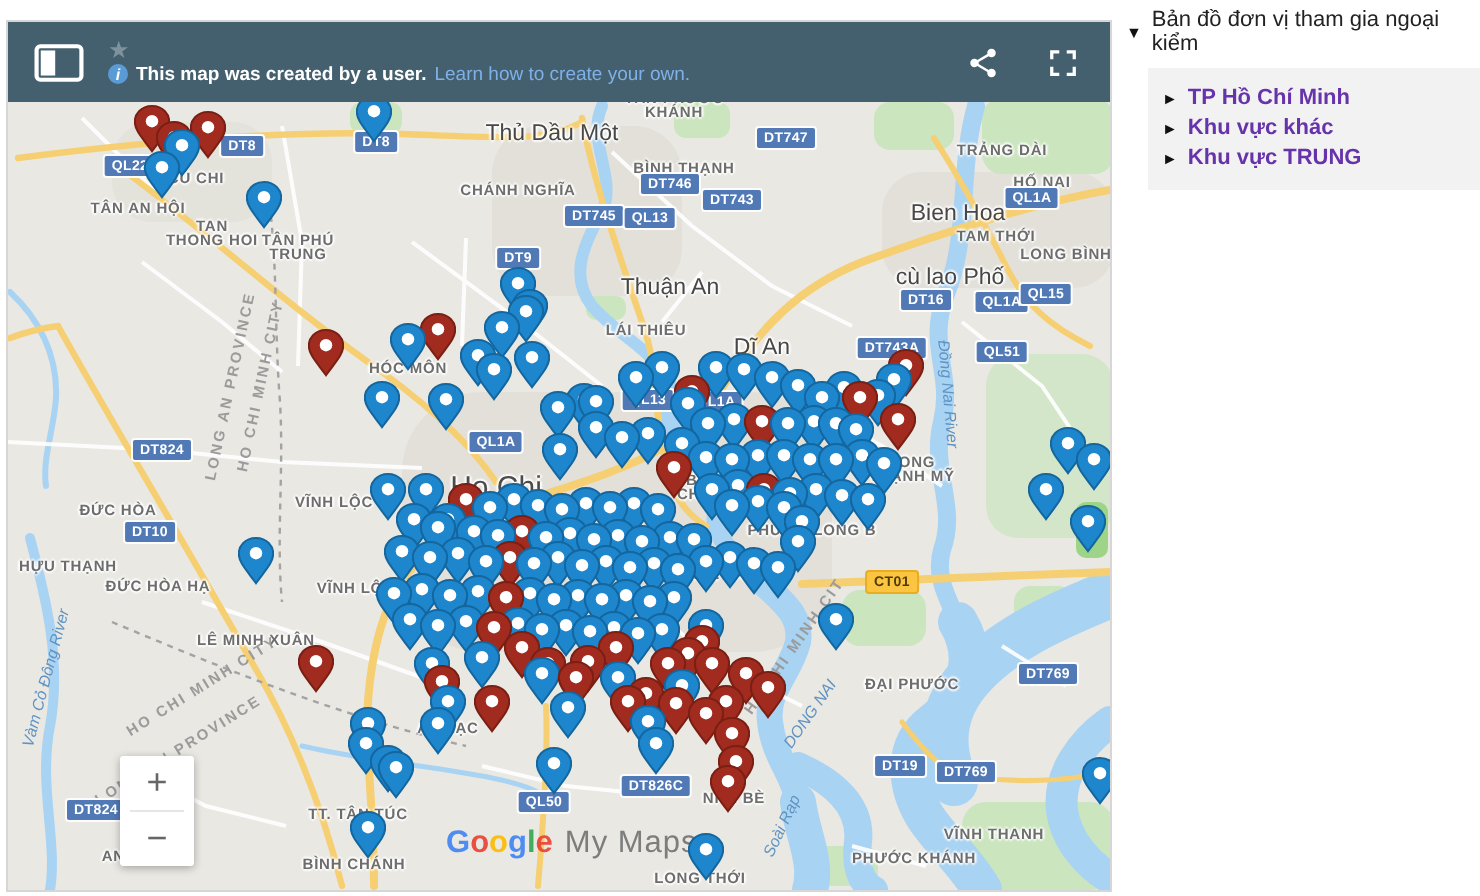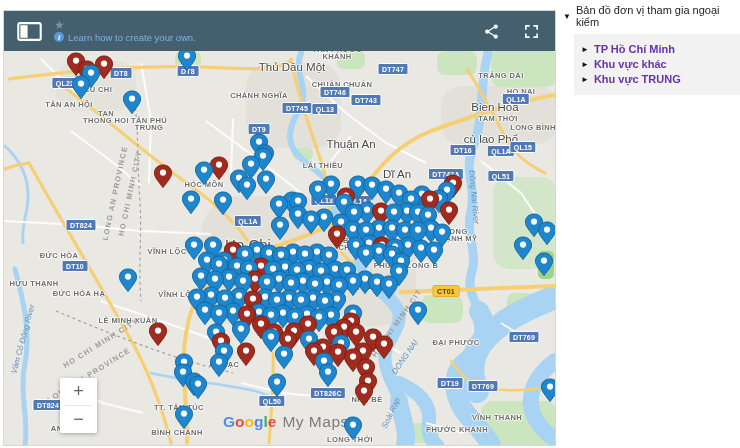--- a/index.html
+++ b/index.html
@@ -22,21 +22,21 @@
   .info-text{color:#fff;font-size:9.5px;font-weight:700;}
   .info-link{color:#7fb0e8;font-size:9.5px;text-decoration:none;cursor:pointer;}
   .hdr-actions{display:flex;align-items:center;gap:24px;margin-right:16px;}
   .hdr-actions span{cursor:pointer;display:flex;}
   
   .map-body{position:absolute;left:0;top:40px;width:551px;height:394px;overflow:hidden;}
   .geo{position:absolute;left:0;top:0;}
   .lbl{position:absolute;white-space:nowrap;z-index:5;pointer-events:none;
        text-shadow:1px 0 1px #fff,-1px 0 1px #fff,0 1px 1px #fff,0 -1px 1px #fff;}
   .dist{font-size:7.5px;font-weight:700;color:#6d6d6d;letter-spacing:.4px;text-align:right;}
-  .town{font-size:11.5px;color:#474747;margin-left:16px;}
+  .town{font-size:11.5px;color:#474747;}
   .town-lg{font-size:15px;color:#4c4c4c;}
   .bdry{font-size:7.5px;font-weight:700;color:#9b9b9b;letter-spacing:1.3px;text-shadow:none;}
   .water{font-size:8px;font-style:italic;color:#5f93c3;text-shadow:none;}
   .shield{position:absolute;background:#5179b5;color:#fff;font-size:7px;font-weight:700;
           padding:1.5px 3.5px;border-radius:2px;border:1px solid #fdfdfd;z-index:6;
           letter-spacing:.2px;line-height:1;}
   .shield.yellow{background:#fbc441;color:#4f3d00;border-color:#e8ad22;}
   .pin{position:absolute;width:18px;height:26px;margin:-13px 0 0 -9px;cursor:pointer;}
   
   .watermark{position:absolute;left:219px;top:362px;z-index:400;font-size:15.5px;
@@ -77,20 +77,21 @@
           <rect x="1.2" y="1.2" width="23.6" height="17.6" rx="2" fill="none" stroke="#fff" stroke-width="2.2"></rect>
           <rect x="3.4" y="3.4" width="7.6" height="13.2" fill="#fff"></rect>
         </svg>
       </div>
       <div class="hdr-titles">
         <div class="hdr-title-row">
           <span class="hdr-star">★</span>
         </div>
         <div class="hdr-info-row">
           <span class="info-icon">i</span>
+          <span class="info-text">This map was created by a user.</span>
           <a class="info-link">Learn how to create your own.</a>
         </div>
       </div>
       <div class="hdr-actions">
         <span>
           <svg width="17" height="17" viewBox="0 0 24 24" fill="#fff">
               <path d="M18,16.1c-0.8,0-1.5,0.3-2,0.8l-7.1-4.2C9,12.5,9,12.2,9,12s0-0.5-0.1-0.7L16,7.2C16.5,7.7,17.2,8,18,8c1.7,0,3-1.3,3-3s-1.3-3-3-3s-3,1.3-3,3c0,0.2,0,0.5,0.1,0.7L8,9.8C7.5,9.3,6.8,9,6,9c-1.7,0-3,1.3-3,3s1.3,3,3,3c0.8,0,1.5-0.3,2-0.8l7.1,4.2C15,18.5,15,18.8,15,19c0,1.7,1.3,3,3,3s3-1.3,3-3S19.7,16.1,18,16.1z"></path>
             </svg>
         </span>
         <span>
@@ -186,21 +187,21 @@
 
     <div class="lbl town" style="left: 272px; top: 16px; transform: translate(-50%, -50%);">Thủ Dầu Một</div>
         <div class="lbl town" style="left: 331px; top: 93px; transform: translate(-50%, -50%); text-align: center;">Thuận An</div>
         <div class="lbl town" style="left: 377px; top: 123px; transform: translate(-50%, -50%);">Dĩ An</div>
         <div class="lbl town" style="left: 475px; top: 56px; transform: translate(-50%, -50%);">Bien Hoa</div>
         <div class="lbl town" style="left: 471px; top: 88px; transform: translate(-50%, -50%);">cù lao Phố</div>
         <div class="lbl town-lg" style="left: 244px; top: 193px; transform: translate(-50%, -50%);">Ho Chi</div>
         <div class="lbl town-lg" style="left: 226px; top: 212px; transform: translate(-50%, -50%);">Minh</div>
         <div class="lbl dist" style="left: 333px; top: -2px; transform: translate(-50%, -50%);">TÂN PHƯỚC</div>
         <div class="lbl dist" style="left: 333px; top: 5px; transform: translate(-50%, -50%);">KHÁNH</div>
-        <div class="lbl dist" style="left: 338px; top: 33px; transform: translate(-50%, -50%);">CHUẨN CHUẨN</div>
+        <div class="lbl dist" style="left: 338px; top: 33px; transform: translate(-50%, -50%);">BÌNH THẠNH</div>
         <div class="lbl dist" style="left: 255px; top: 44px; transform: translate(-50%, -50%);">CHÁNH NGHĨA</div>
         <div class="lbl dist" style="left: 497px; top: 24px; transform: translate(-50%, -50%);">TRẢNG DÀI</div>
         <div class="lbl dist" style="left: 517px; top: 40px; transform: translate(-50%, -50%);">HỐ NAI</div>
         <div class="lbl dist" style="left: 494px; top: 67px; transform: translate(-50%, -50%);">TAM THỚI</div>
         <div class="lbl dist" style="left: 529px; top: 76px; transform: translate(-50%, -50%);">LONG BÌNH</div>
         <div class="lbl dist" style="left: 94px; top: 38px; transform: translate(-50%, -50%);">CỦ CHI</div>
         <div class="lbl dist" style="left: 65px; top: 53px; transform: translate(-50%, -50%);">TÂN AN HỘI</div>
         <div class="lbl dist" style="left: 102px; top: 62px; transform: translate(-50%, -50%);">TAN</div>
         <div class="lbl dist" style="left: 102px; top: 69px; transform: translate(-50%, -50%);">THONG HOI</div>
         <div class="lbl dist" style="left: 145px; top: 69px; transform: translate(-50%, -50%);">TÂN PHÚ</div>

